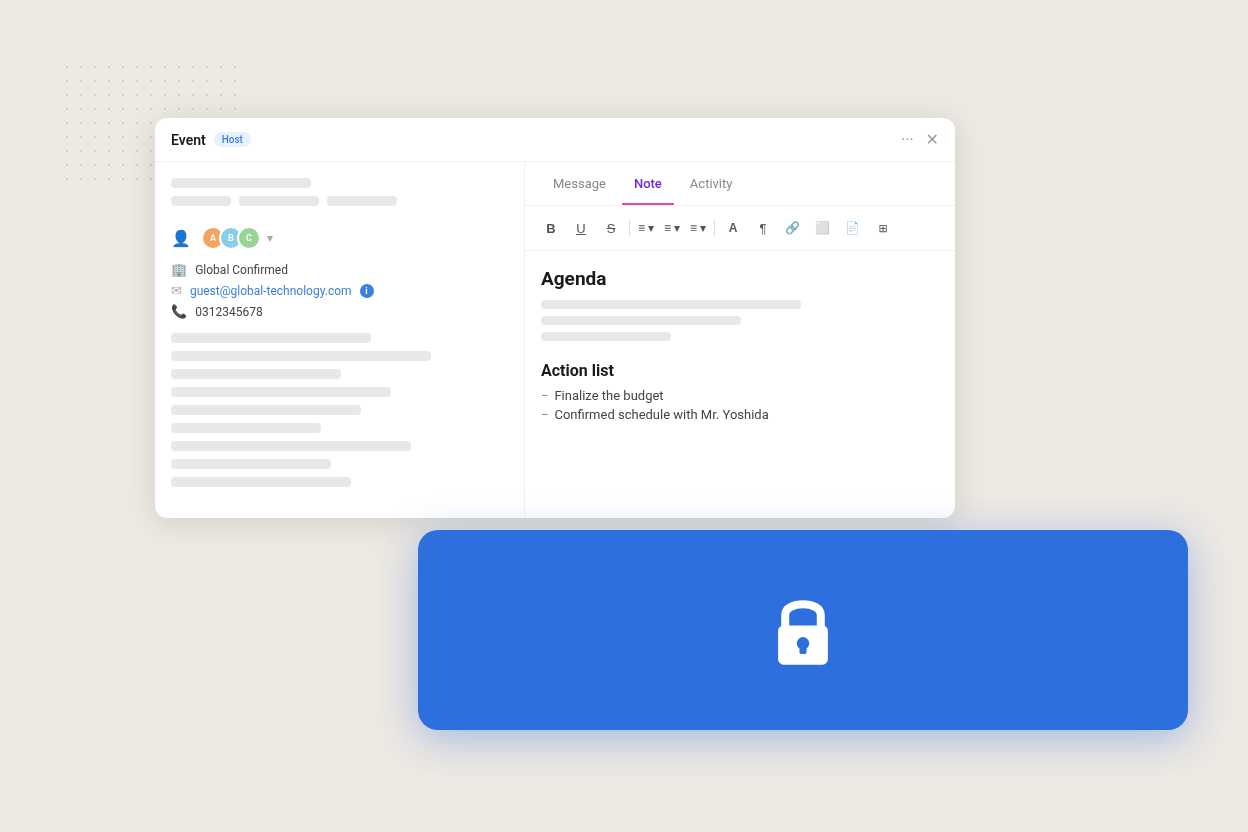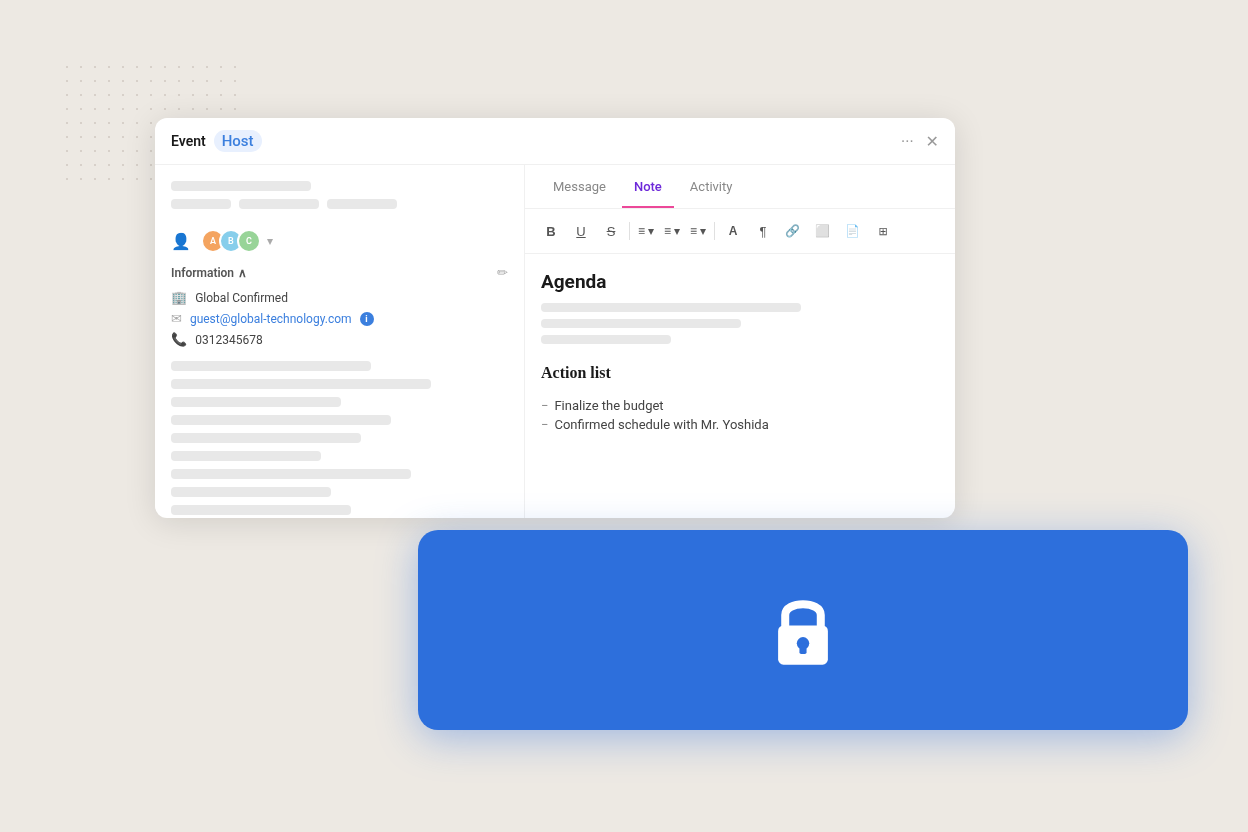--- a/index.html
+++ b/index.html
@@ -52,21 +52,21 @@
     .modal-title {
       font-size: 14px;
       font-weight: 600;
       color: #1a1a1a;
       margin-right: 8px;
     }
 
     .host-badge {
       background: #e8f0fe;
       color: #3b7fde;
-      font-size: 15px;
+      font-size: 10px;
       font-weight: 500;
       padding: 2px 8px;
       border-radius: 12px;
     }
 
     .modal-header-spacer { flex: 1; }
 
     .modal-header-icons {
       display: flex;
       align-items: center;
@@ -312,22 +312,21 @@
       background: #e8e8e8;
       border-radius: 4px;
       margin-bottom: 7px;
     }
 
     .editor-section-title {
       font-size: 16px;
       font-weight: 700;
       color: #1a1a1a;
       margin-top: 20px;
-      margin-bottom: 16px;
-      font-family: Liberation Serif, serif;
+      margin-bottom: 8px;
     }
 
     .editor-list-item {
       display: flex;
       align-items: baseline;
       gap: 6px;
       font-size: 13px;
       color: #444;
       margin-bottom: 4px;
     }
@@ -404,27 +403,20 @@
         <span class="avatar-icon">👤</span>
         <div class="avatar-group">
           <div class="avatar avatar-1">A</div>
           <div class="avatar avatar-2">B</div>
           <div class="avatar avatar-3">C</div>
         </div>
         <span class="chevron-down">▾</span>
       </div>
 
       <div class="info-section">
-        <div class="info-header">
-          <span class="info-label">
-            <span>Information</span>
-            <span>∧</span>
-          </span>
-          <span class="edit-icon">✏</span>
-        </div>
 
         <div class="info-row">
           <span class="info-icon">🏢</span>
           <span>Global Confirmed</span>
         </div>
 
         <div class="info-row">
           <span class="info-icon">✉</span>
           <span class="info-link">guest@global-technology.com</span>
           <span class="info-badge">i</span>

